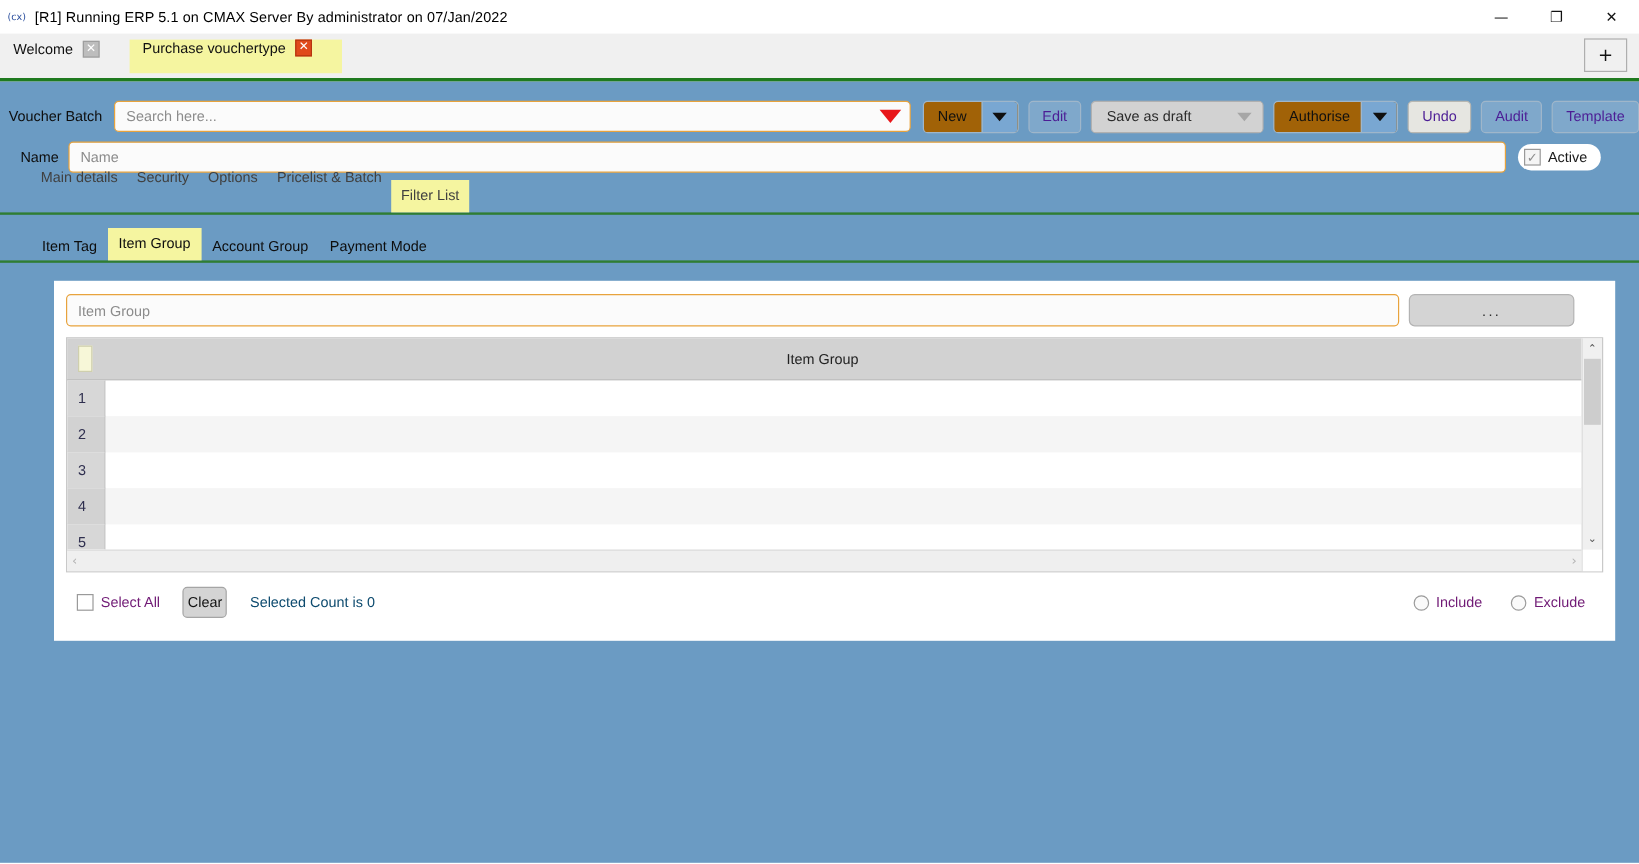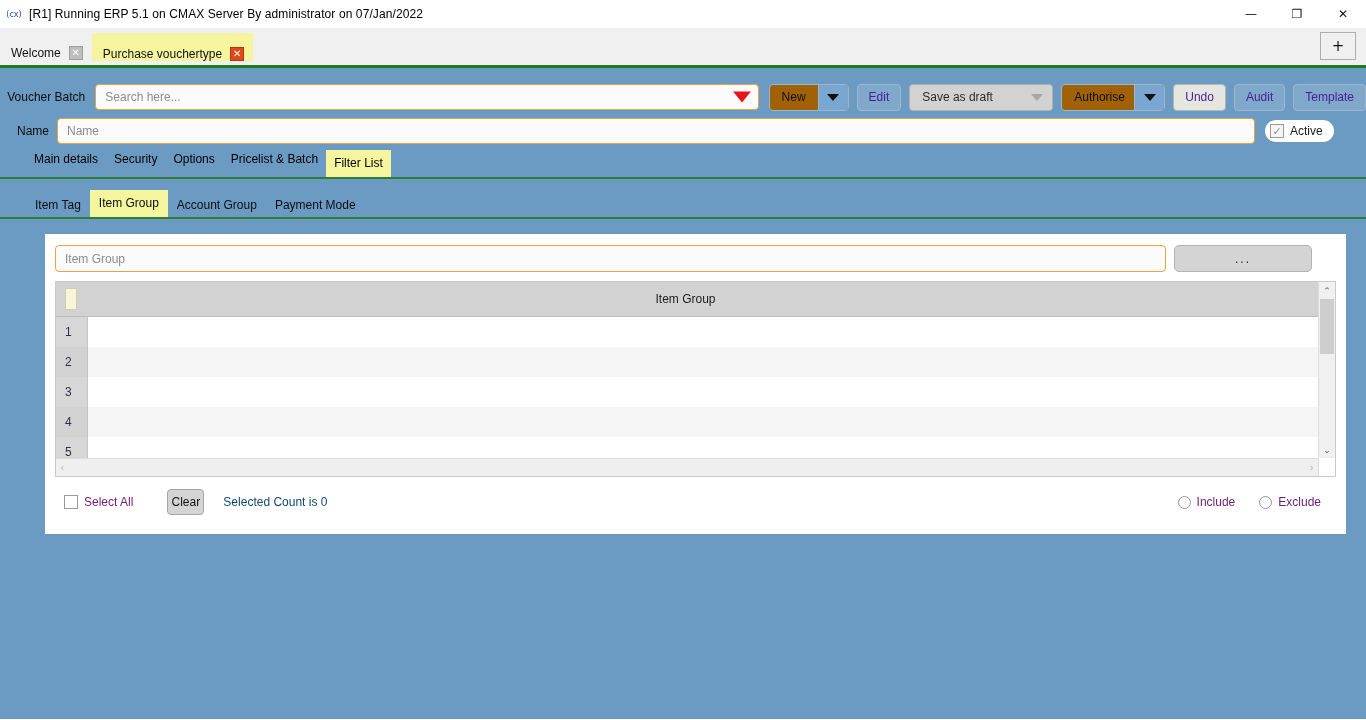--- a/index.html
+++ b/index.html
@@ -53,22 +53,22 @@
     height: 40px;
     background: #f0f0f0;
     position: relative;
     display: flex;
     align-items: flex-end;
     border-bottom: 3px solid #1f7a1f;
   }
   .tab {
     height: 26px;
     display: flex;
-    align-items: flex-end;
-    padding: 0 9px 0 11px;
+    align-items: flex-start;
+    padding: 0 25px 0 11px;
     margin-bottom: 5px;
     font-size: 12px;
     color: #111;
     gap: 8px;
     cursor: default;
   }
   .tab.active {
     background: #f5f5a0;
     height: 28px;
     margin-bottom: 4px;
@@ -234,22 +234,22 @@
   .maintabs {
     display: flex;
     align-items: flex-end;
     padding-left: 26px;
     margin-top: 6px;
     border-bottom: 2px solid #2f7d32;
     height: 27px;
   }
   .maintab {
     font-size: 12px;
-    color: #000000;
-    padding: 5px 8px 12px 8px;
+    color: #404040;
+    padding: 5px 8px 23px 8px;
     line-height: 1;
   }
   .maintab.active {
     background: #f5f5a0;
     padding-top: 7px;
     padding-bottom: 8px;
   }
 
   .subtabs {
     display: flex;
@@ -415,21 +415,21 @@
     background: #ffffff;
     border-radius: 11px;
     display: flex;
     align-items: center;
     gap: 6px;
     padding: 0 11px 0 5px;
     font-size: 12px;
     color: #701a75;
   }
   .btn-clear {
-    margin-left: 23px;
+    margin-left: 8px;
     width: 37px; height: 26px;
     border: 1px solid #a5a5a5;
     border-radius: 4px;
     background: #d4d4d4;
     display: flex; align-items: center; justify-content: center;
     font-size: 12px;
     color: #111;
   }
   .sel-count {
     margin-left: 19px;

